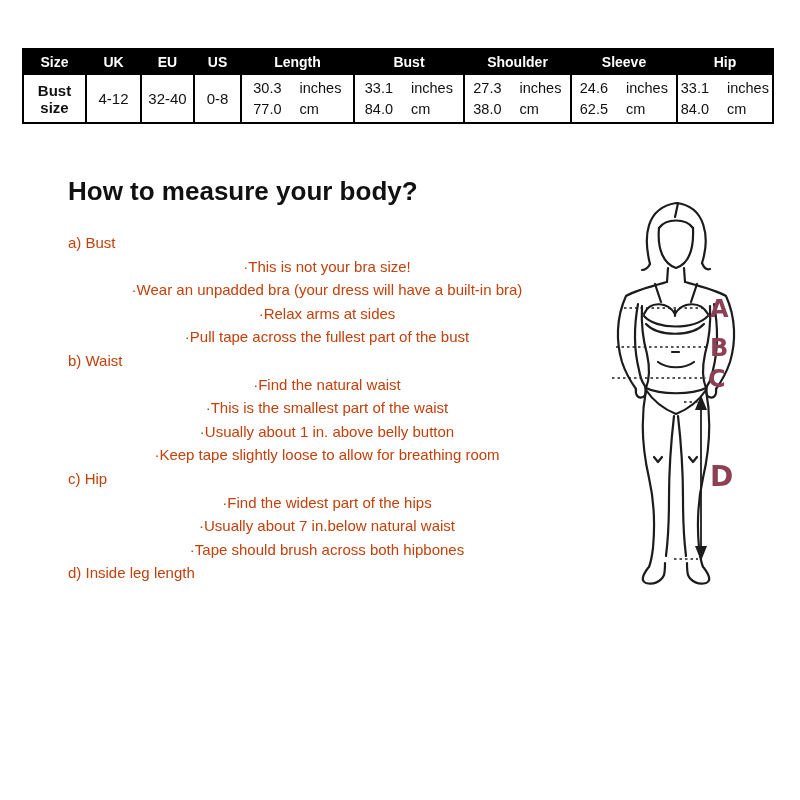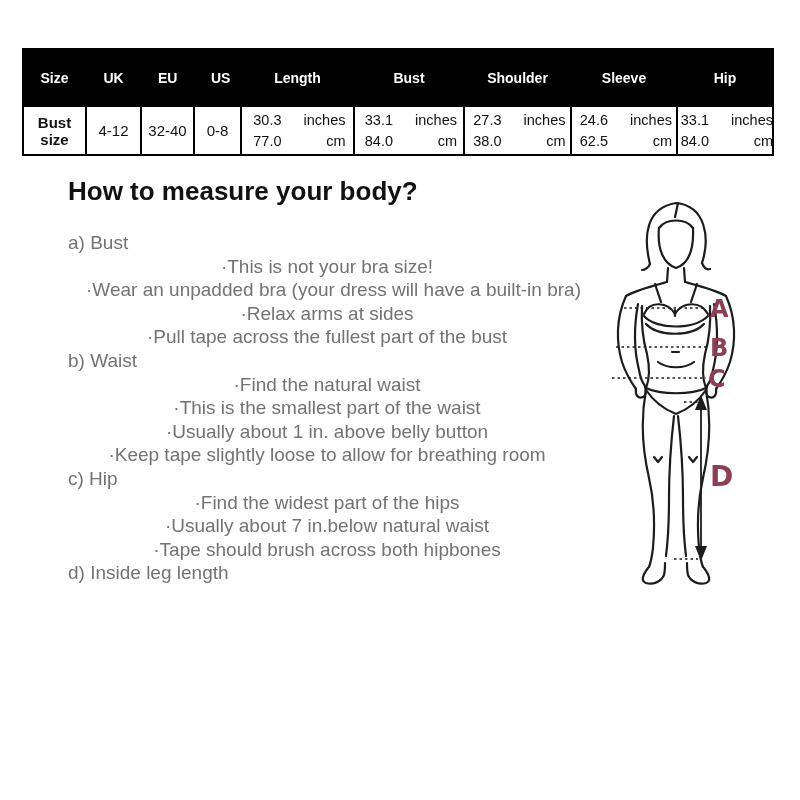--- a/index.html
+++ b/index.html
@@ -7,38 +7,38 @@
     position:relative;width:800px;height:800px;background:#ffffff;
     font-family:"Liberation Sans",sans-serif;overflow:hidden;color:#1c1c1c;
   }
   
   .size-table{
     position:absolute;left:22px;top:48px;width:750px;
     border-collapse:collapse;table-layout:fixed;text-align:center;
   }
   .size-table th{
     background:#000000;color:#ffffff;font-size:14px;font-weight:bold;
-    height:23px;padding:16px;border:2px solid #000000;
+    height:23px;padding:0;border:2px solid #000000;
   }
   .size-table td{
     border:2px solid #000000;height:47px;padding:0;font-size:15px;color:#111;
     vertical-align:middle;background:#ffffff;
   }
   .size-table td.rowlabel{font-weight:bold;font-size:15px;}
   .meas{display:flex;justify-content:center;gap:18px;line-height:21px;font-size:14.5px;}
   .meas .val{min-width:32px;text-align:right;}
-  .meas .unit{min-width:46px;text-align:right;}
+  .meas .unit{min-width:46px;text-align:left;}
   
   .guide-title{
     position:absolute;left:68px;top:176px;font-size:26px;font-weight:bold;color:#111111;
     letter-spacing:0px;
   }
   .guide{
     position:absolute;left:68px;top:231px;width:500px;
-    font-size:19px;line-height:23.6px;color:#737373;
+    font-size:15px;line-height:23.6px;color:#c2410c;
   }
   .ln{white-space:nowrap;}
   .ln.indent{padding-left:18px;text-align:center;}
   
   .figure-wrap{position:absolute;left:588px;top:190px;width:200px;height:410px;}
   .fig-letter{font-family:"DejaVu Sans",sans-serif;font-weight:bold;}
 </style>
 </head>
 <body>
 

